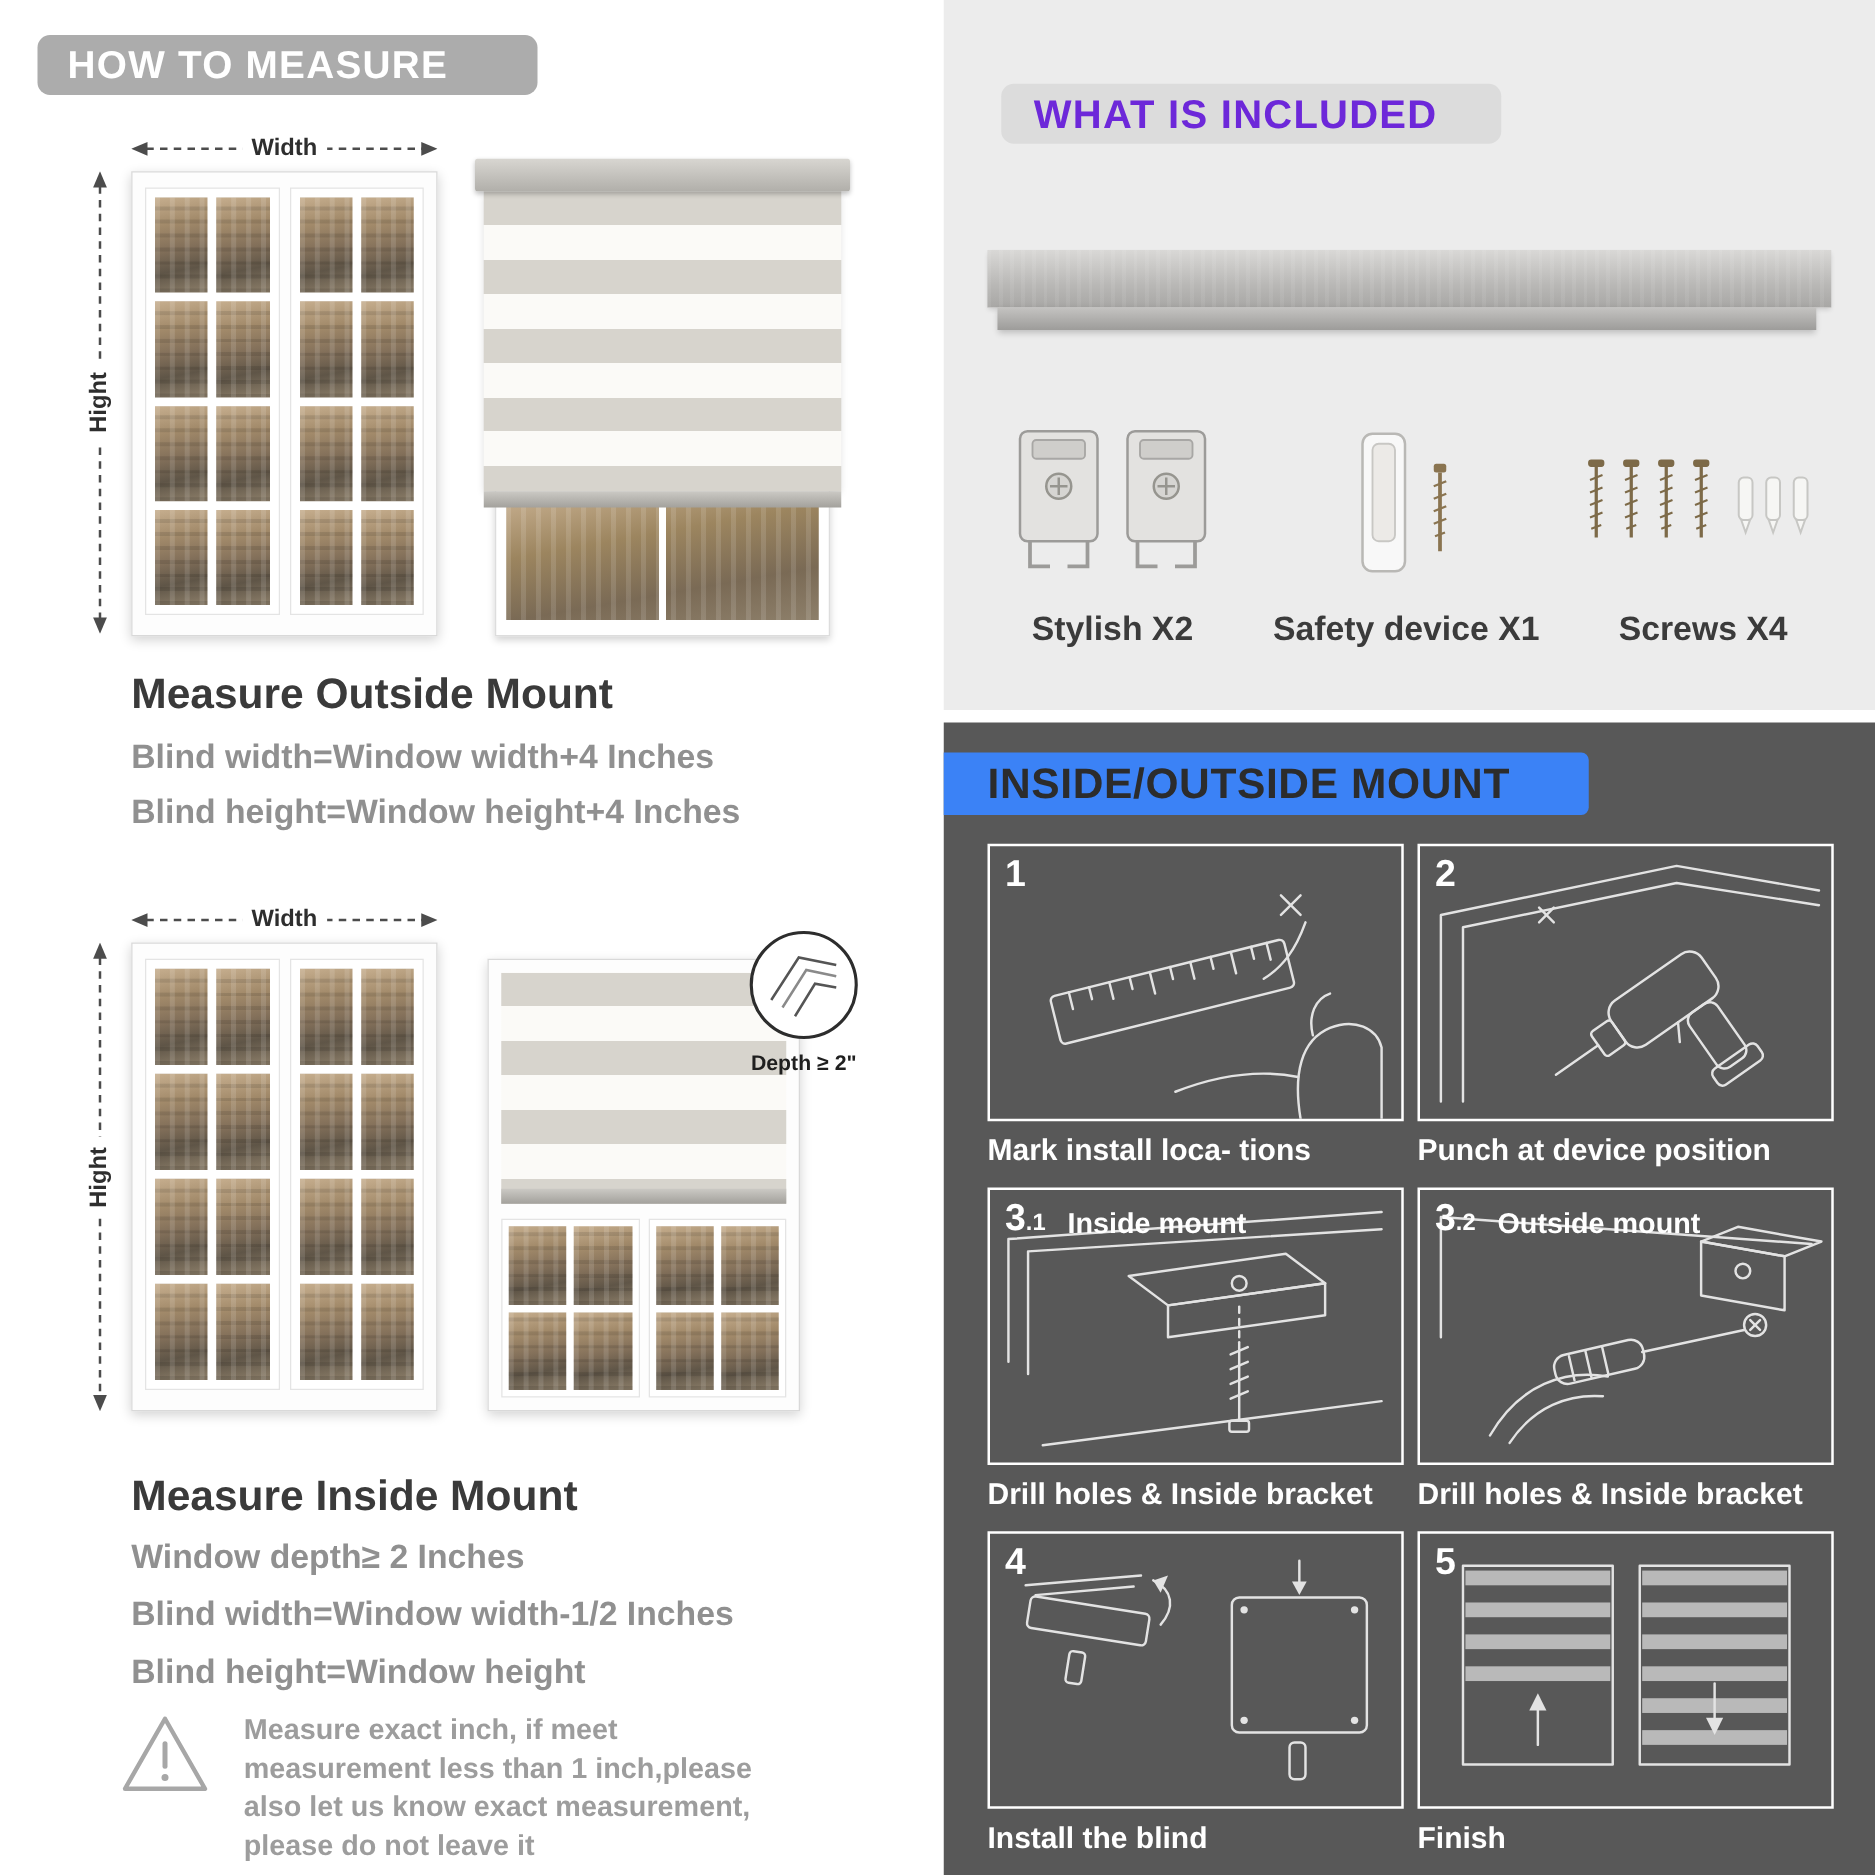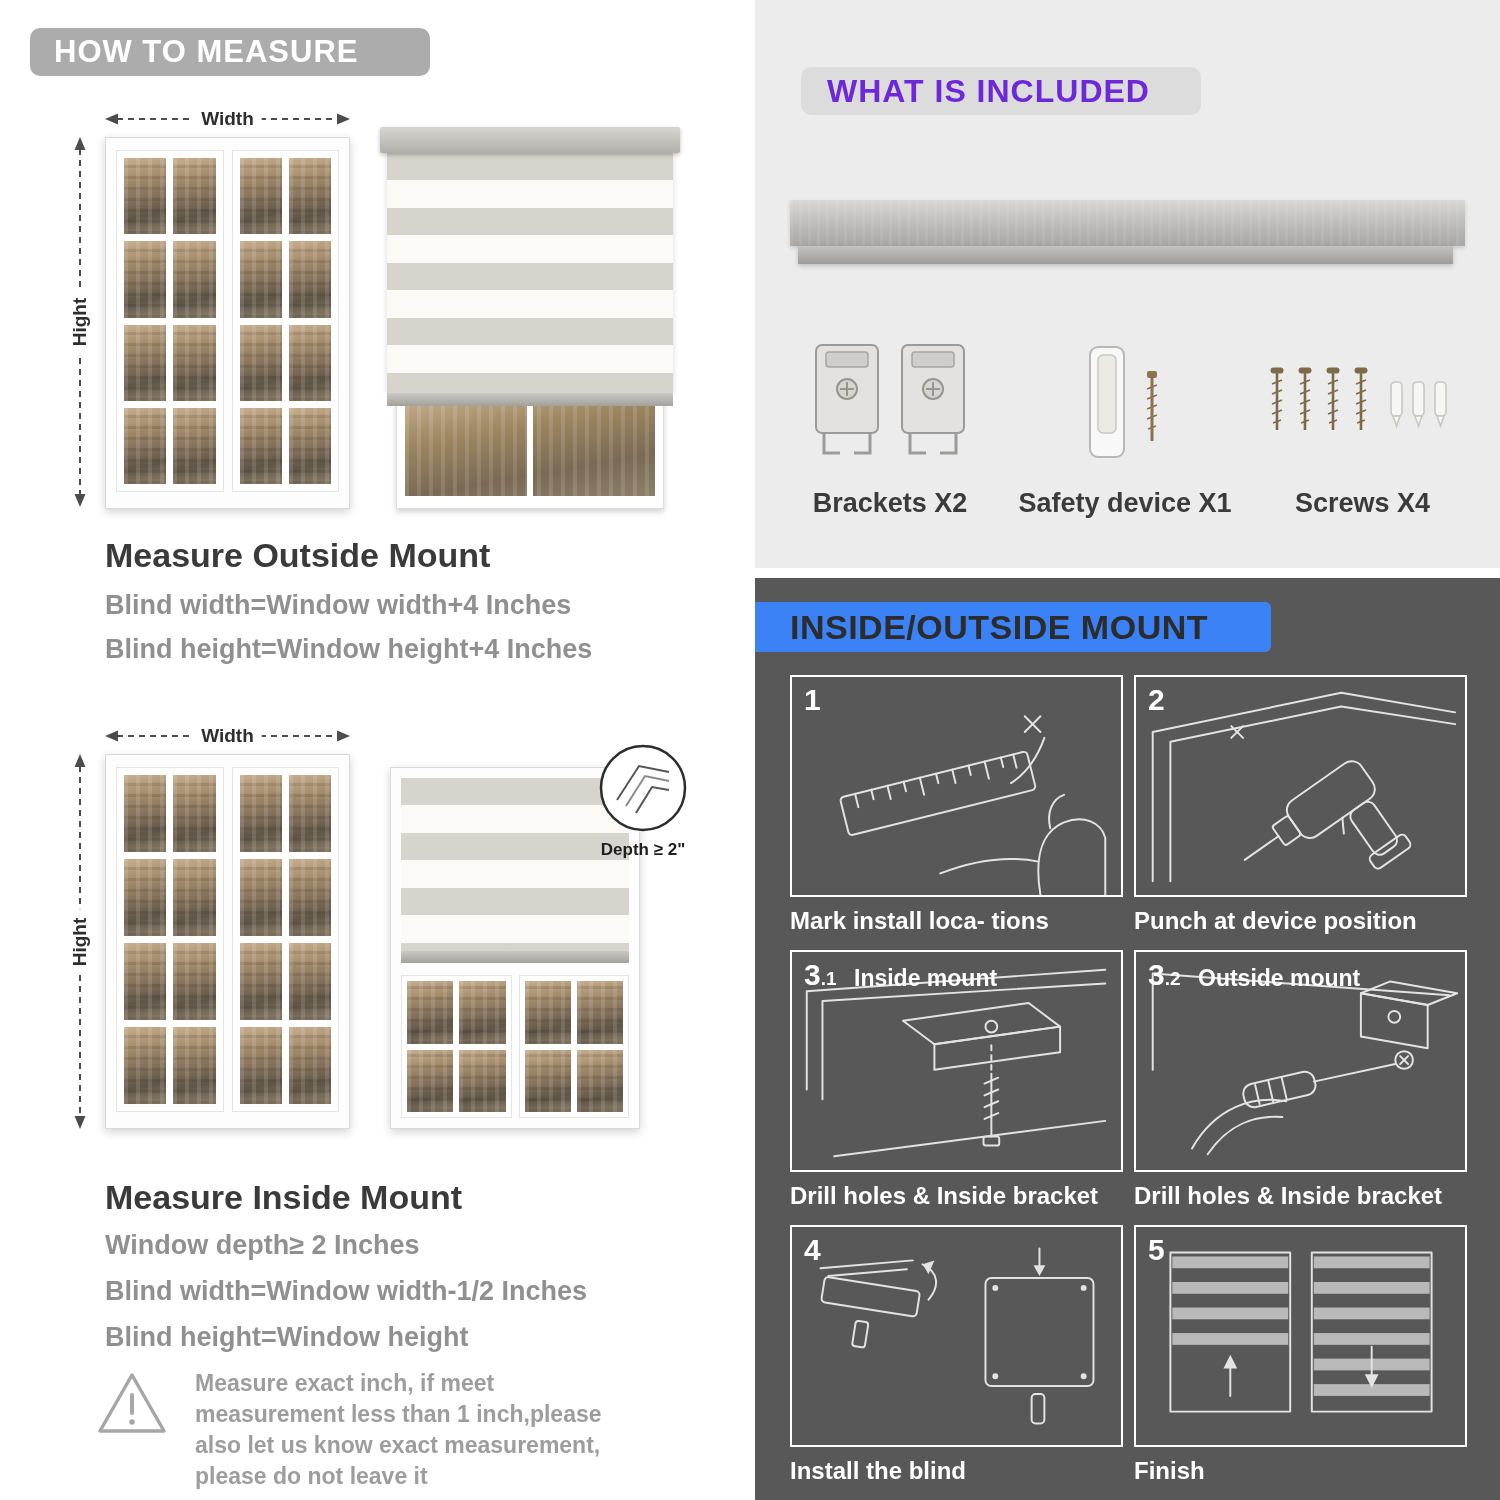--- a/index.html
+++ b/index.html
@@ -261,21 +261,21 @@
               <rect x="6" y="4" width="62" height="88" rx="6" fill="#e3e2e0" stroke="#9c9b99" stroke-width="2"></rect>
               <rect x="16" y="11" width="42" height="15" rx="3" fill="#cfcecb" stroke="#a8a7a5" stroke-width="1.5"></rect>
               <circle cx="37" cy="48" r="10" fill="#d6d5d2" stroke="#96958f" stroke-width="2"></circle>
               <line x1="30" y1="48" x2="44" y2="48" stroke="#96958f" stroke-width="2"></line>
               <line x1="37" y1="41" x2="37" y2="55" stroke="#96958f" stroke-width="2"></line>
               <path d="M14 92 L14 112 L30 112" fill="none" stroke="#9c9b99" stroke-width="3"></path>
               <path d="M60 92 L60 112 L44 112" fill="none" stroke="#9c9b99" stroke-width="3"></path>
             </g>
           </svg>
         </div>
-        <div class="inc-label">Brackets X2</div>
+        <div class="inc-label">Stylish X2</div>
       </div>
       <div class="inc-item" style="width:240px;align-items:center;">
         <div class="icons">
           <svg width="150" height="128" viewBox="0 0 150 128">
             <rect x="40" y="6" width="34" height="110" rx="8" fill="#fafafa" fill-opacity="0.9" stroke="#b9b8b5" stroke-width="2"></rect>
             <rect x="48" y="14" width="18" height="78" rx="5" fill="#eceae7" stroke="#c8c7c4" stroke-width="1.5"></rect>
             <rect x="97" y="30" width="10" height="7" rx="2" fill="#8a7450"></rect>
             <line x1="102" y1="37" x2="102" y2="100" stroke="#8a7450" stroke-width="3"></line>
             <line x1="97" y1="48" x2="107" y2="44" stroke="#8a7450" stroke-width="1.8"></line>
             <line x1="97" y1="58" x2="107" y2="54" stroke="#8a7450" stroke-width="1.8"></line>

